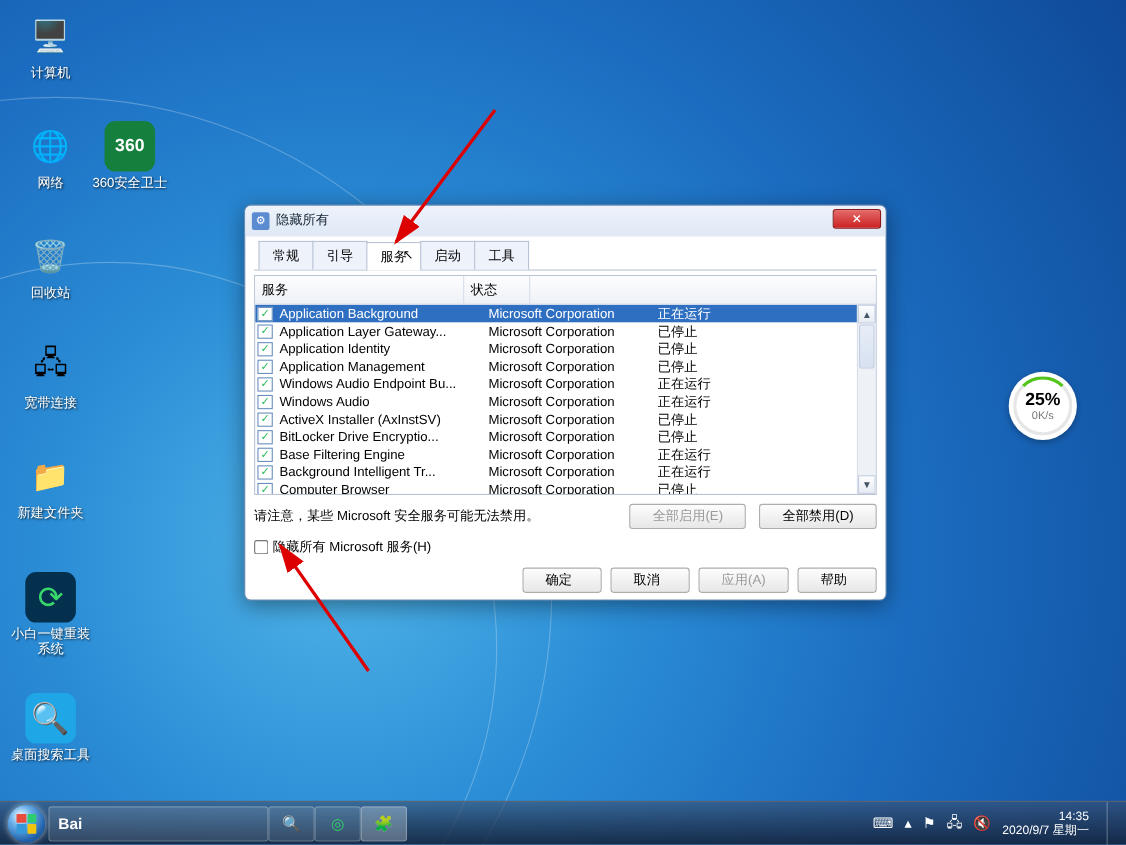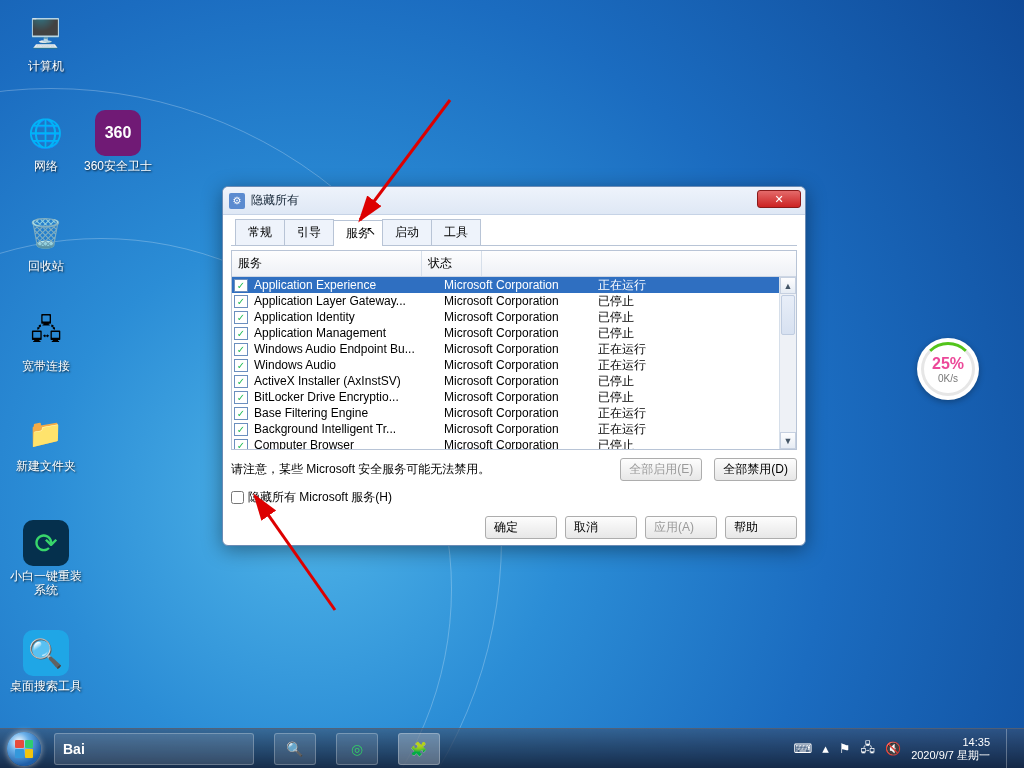--- a/index.html
+++ b/index.html
@@ -19,21 +19,21 @@
 .i-computer{left:10px;top:10px}.i-computer .ico{color:#cfe6fb;background:linear-gradient(#3a6,#3a6 0);background:none}
 .i-network{left:10px;top:110px}.i-360{left:82px;top:110px}
 .i-recycle{left:10px;top:210px}.i-broadband{left:10px;top:310px}
 .i-folder{left:10px;top:410px}.i-xiaobaireinstall{left:10px;top:520px}
 .i-searchtool{left:10px;top:630px}
 
 
 .widget360 { position:absolute; right:45px; top:338px; width:62px; height:62px; border-radius:50%;
   background:#fff; box-shadow:0 2px 6px rgba(0,0,0,.3); display:flex; flex-direction:column; align-items:center; justify-content:center; font-size:11px; color:#777;}
 .widget360::before{content:"";position:absolute;inset:4px;border:3px solid #e6e6e6;border-top-color:#52c41a;border-radius:50%;}
-.widget360 .pct{font-size:16px;color:#ec4899;font-weight:bold;position:relative;}
+.widget360 .pct{font-size:16px;color:#000000;font-weight:bold;position:relative;}
 .widget360 .spd{font-size:10px;position:relative;}
 
 
 .win { position:absolute; left:222px; top:186px; width:584px; height:360px;
   background:#fff; border:1px solid #6a8bb5; border-radius:6px; box-shadow:0 4px 20px rgba(0,0,0,.4);
   display:flex; flex-direction:column; padding:8px 8px 6px; }
 .titlebar { position:absolute; left:0; right:0; top:0; height:28px;
   background:linear-gradient(#eef3fb,#dfe8f5); border-radius:6px 6px 0 0; border-bottom:1px solid #c6d3e6;
   display:flex; align-items:center; padding:0 6px; font-size:12px;}
 .titlebar .titletext{margin-left:6px;color:#123;}
@@ -53,38 +53,38 @@
 .row{display:flex;align-items:center;height:16px;padding-left:2px;white-space:nowrap;}
 .row.sel{background:#2f6fc1;color:#fff;}
 .row .cb{width:14px;height:13px;margin-right:2px;border:1px solid #6b8fbf;background:#fff;display:inline-flex;align-items:center;justify-content:center;font-size:10px;color:#2b5;}
 .row .c{padding:0 4px;overflow:hidden;}
 .scrollbar{position:absolute;right:0;top:0;bottom:0;width:17px;background:#eef1f6;border-left:1px solid #d6dfea;display:flex;flex-direction:column;}
 .sbtn{height:17px;background:linear-gradient(#fdfdfe,#e6ecf4);border:1px solid #c6d0e0;display:flex;align-items:center;justify-content:center;font-size:9px;color:#456;cursor:pointer;}
 .sthumb{flex:0 0 40px;background:linear-gradient(#e8eef8,#d7e1f1);border:1px solid #bfcce0;border-radius:2px;margin:1px;}
 .strack{flex:1;}
 
 .note{font-size:12px;margin-top:8px;display:flex;align-items:center;gap:12px;}
-.abtn{font-size:12px;padding:2px 8px;border:1px solid #adadad;background:linear-gradient(#fdfdfd,#e7e7e7);border-radius:3px;cursor:pointer;}
+.abtn{font-size:12px;padding:2px 20px;border:1px solid #adadad;background:linear-gradient(#fdfdfd,#e7e7e7);border-radius:3px;cursor:pointer;}
 .abtn[disabled]{color:#9a9a9a;cursor:default;}
 .hide-row{margin-top:8px;font-size:12px;display:flex;align-items:center;gap:4px;}
 .hide-row input{width:13px;height:13px;}
 .btn-row{display:flex;gap:8px;justify-content:flex-end;margin-top:10px;}
 .btn-row .abtn{min-width:72px;text-align:left;}
 
 
 .arrow{position:absolute;pointer-events:none;}
 
 
 .taskbar{position:absolute;left:0;right:0;bottom:0;height:40px;
   background:linear-gradient(rgba(60,80,110,.6),rgba(20,35,60,.9));border-top:1px solid rgba(255,255,255,.25);display:flex;align-items:center;padding:0 4px;}
 .start{width:40px;height:40px;display:flex;align-items:center;justify-content:center;cursor:pointer;}
 .orb{width:34px;height:34px;border-radius:50%;background:radial-gradient(circle at 35% 30%,#fff,#6ab0ea 30%,#1f5fa8 70%);display:grid;grid-template:1fr 1fr/1fr 1fr;gap:1px;padding:8px;box-shadow:0 0 6px rgba(255,255,255,.6);}
 .orb span:nth-child(1){background:#e74c3c}.orb span:nth-child(2){background:#2ecc71}.orb span:nth-child(3){background:#3498db}.orb span:nth-child(4){background:#f1c40f}
 .orb span{border-radius:1px;}
-.tbtn{height:32px;min-width:42px;margin:0 10px;border:1px solid rgba(255,255,255,.25);background:rgba(255,255,255,.12);border-radius:3px;display:flex;align-items:center;justify-content:center;color:#fff;font-size:14px;cursor:pointer;padding:0 8px;}
+.tbtn{height:32px;min-width:42px;margin:0 0;border:1px solid rgba(255,255,255,.25);background:rgba(255,255,255,.12);border-radius:3px;display:flex;align-items:center;justify-content:center;color:#fff;font-size:14px;cursor:pointer;padding:0 8px;}
 .tbtn.search{width:200px;justify-content:flex-start;gap:6px;color:#bcd;}
 .tbtn.active{background:rgba(255,255,255,.28);}
 .tray{margin-left:auto;display:flex;align-items:center;gap:10px;color:#fff;font-size:11px;padding-right:2px;}
 .tray .clk{text-align:right;line-height:13px;}
 .tray .ic{font-size:13px;cursor:pointer;}
 .showdesk{width:12px;height:40px;border-left:1px solid rgba(255,255,255,.3);margin-left:6px;cursor:pointer;}
 </style>
 </head>
 <body>
 
@@ -92,21 +92,21 @@
 
 <div class="desktop-icon i-computer">
   <div class="ico">🖥️</div>
   <div class="lbl">计算机</div>
 </div>
 <div class="desktop-icon i-network">
   <div class="ico">🌐</div>
   <div class="lbl">网络</div>
 </div>
 <div class="desktop-icon i-360">
-  <div class="ico" style="background:#701a75;color:#fff;font-weight:bold;font-size:16px;border-radius:10px;">360</div>
+  <div class="ico" style="background:#15803d;color:#fff;font-weight:bold;font-size:16px;border-radius:10px;">360</div>
   <div class="lbl">360安全卫士</div>
 </div>
 <div class="desktop-icon i-recycle">
   <div class="ico">🗑️</div>
   <div class="lbl">回收站</div>
 </div>
 <div class="desktop-icon i-broadband">
   <div class="ico">🖧</div>
   <div class="lbl">宽带连接</div>
 </div>
@@ -147,21 +147,21 @@
   </div>
 
   <div class="listwrap">
     <div class="hdr">
       <div class="c c-svc">服务</div>
       <div class="c c-st">状态</div>
     </div>
     <div class="rows" id="rows">
       <div class="row sel">
           <span class="cb">✓</span>
-          <span class="c c-svc">Application Experience</span>
+          <span class="c c-svc">Application Background</span>
           <span class="c c-mfr">Microsoft Corporation</span>
           <span class="c c-st">正在运行</span>
           <span class="c c-dt"></span>
         </div>
         <div class="row">
           <span class="cb">✓</span>
           <span class="c c-svc">Application Layer Gateway...</span>
           <span class="c c-mfr">Microsoft Corporation</span>
           <span class="c c-st">已停止</span>
           <span class="c c-dt"></span>

